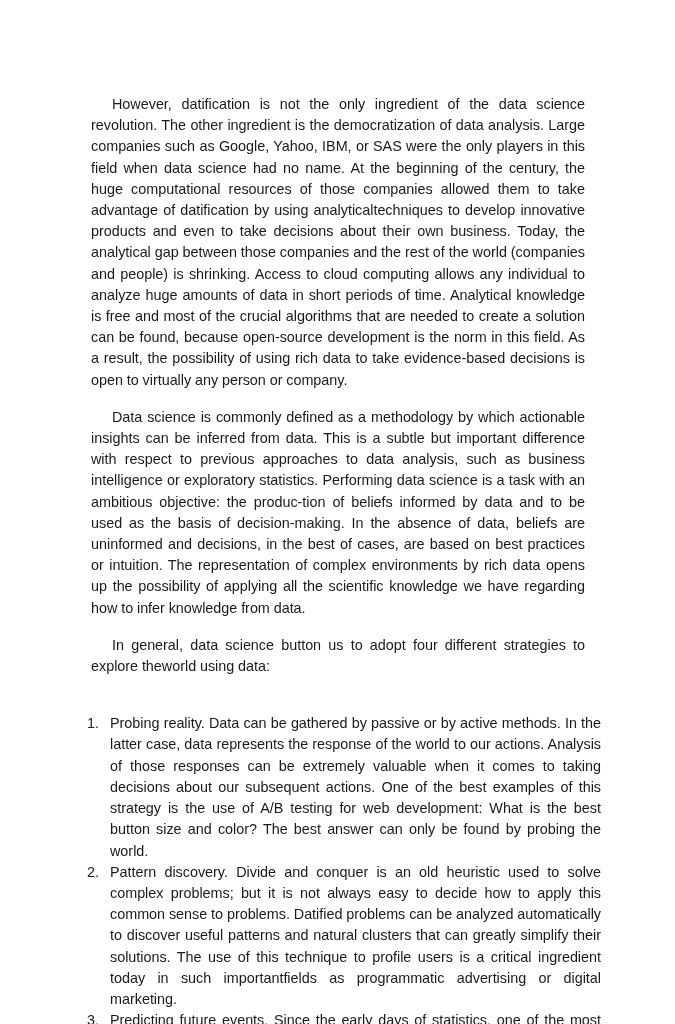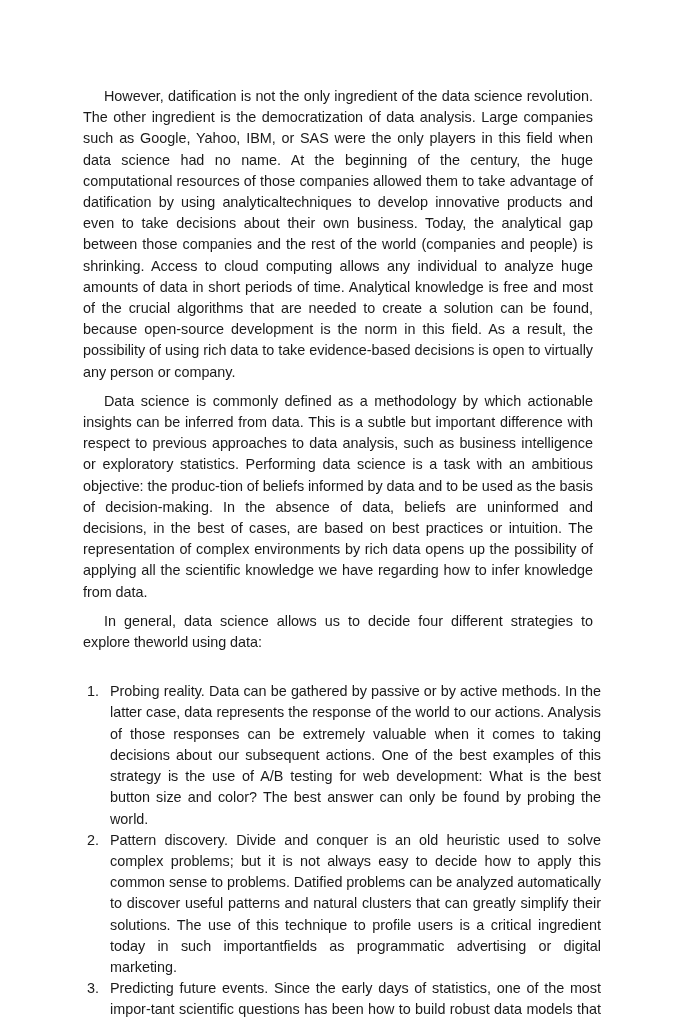--- a/index.html
+++ b/index.html
@@ -24,21 +24,21 @@
   }
 
   .text-block {
     position: absolute;
     left: 75px;
     top: 78px;
     width: 526px;
   }
 
   p.body-para {
-    margin: 8px;
+    margin: 16px;
     text-align: justify;
     text-justify: inter-word;
     font-size: 14.4px;
     line-height: 21.2px;
     text-indent: 21px;
     hyphens: none;
     word-spacing: -0.15px;
     letter-spacing: -0.02px;
   }
 
@@ -85,21 +85,21 @@
 </head>
 <body>
 
 <div class="page">
   <div class="text-block">
 
     <p class="body-para">However, datification is not the only ingredient of the data science revolution. The other ingredient is the democratization of data analysis. Large companies such as Google, Yahoo, IBM, or SAS were the only players in this field when data science had no name. At the beginning of the century, the huge computational resources of those companies allowed them to take advantage of datification by using analyticaltechniques to develop innovative products and even to take decisions about their own business. Today, the analytical gap between those companies and the rest of the world (companies and people) is shrinking. Access to cloud computing allows any individual to analyze huge amounts of data in short periods of time. Analytical knowledge is free and most of the crucial algorithms that are needed to create a solution can be found, because open-source development is the norm in this field. As a result, the possibility of using rich data to take evidence-based decisions is open to virtually any person or company.</p>
 
     <p class="body-para">Data science is commonly defined as a methodology by which actionable insights can be inferred from data. This is a subtle but important difference with respect to previous approaches to data analysis, such as business intelligence or exploratory statistics. Performing data science is a task with an ambitious objective: the produc-tion of beliefs informed by data and to be used as the basis of decision-making. In the absence of data, beliefs are uninformed and decisions, in the best of cases, are based on best practices or intuition. The representation of complex environments by rich data opens up the possibility of applying all the scientific knowledge we have regarding how to infer knowledge from data.</p>
 
-    <p class="body-para">In general, data science allows us to decide four different strategies to explore theworld using data:</p>
+    <p class="body-para">In general, data science button us to adopt four different strategies to explore theworld using data:</p>
 
     <div class="list-gap"></div>
 
     <ol class="strategy-list">
       <li>
         <span class="marker">1.</span><span class="lead-in">Probing reality</span><span class="li-body">. Data can be gathered by passive or by active methods. In the latter case, data represents the response of the world to our actions. Analysis of those responses can be extremely valuable when it comes to taking decisions about our subsequent actions. One of the best examples of this strategy is the use of A/B testing for web development: What is the best button size and color? The best answer can only be found by probing the world.</span>
       </li>
       <li>
         <span class="marker">2.</span><span class="lead-in">Pattern discovery</span><span class="li-body">. Divide and conquer is an old heuristic used to solve complex problems; but it is not always easy to decide how to apply this common sense to problems. Datified problems can be analyzed automatically to discover useful patterns and natural clusters that can greatly simplify their solutions. The use of this technique to profile users is a critical ingredient today in such importantfields as programmatic advertising or digital marketing.</span>
       </li>

